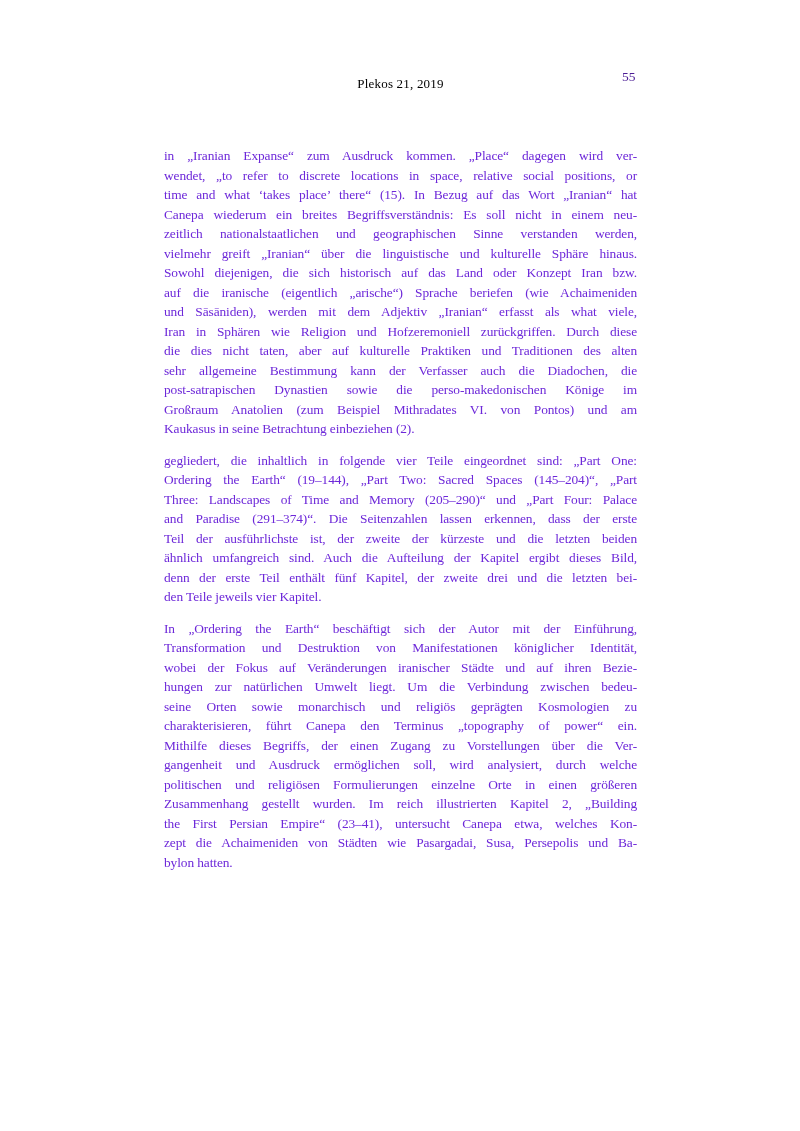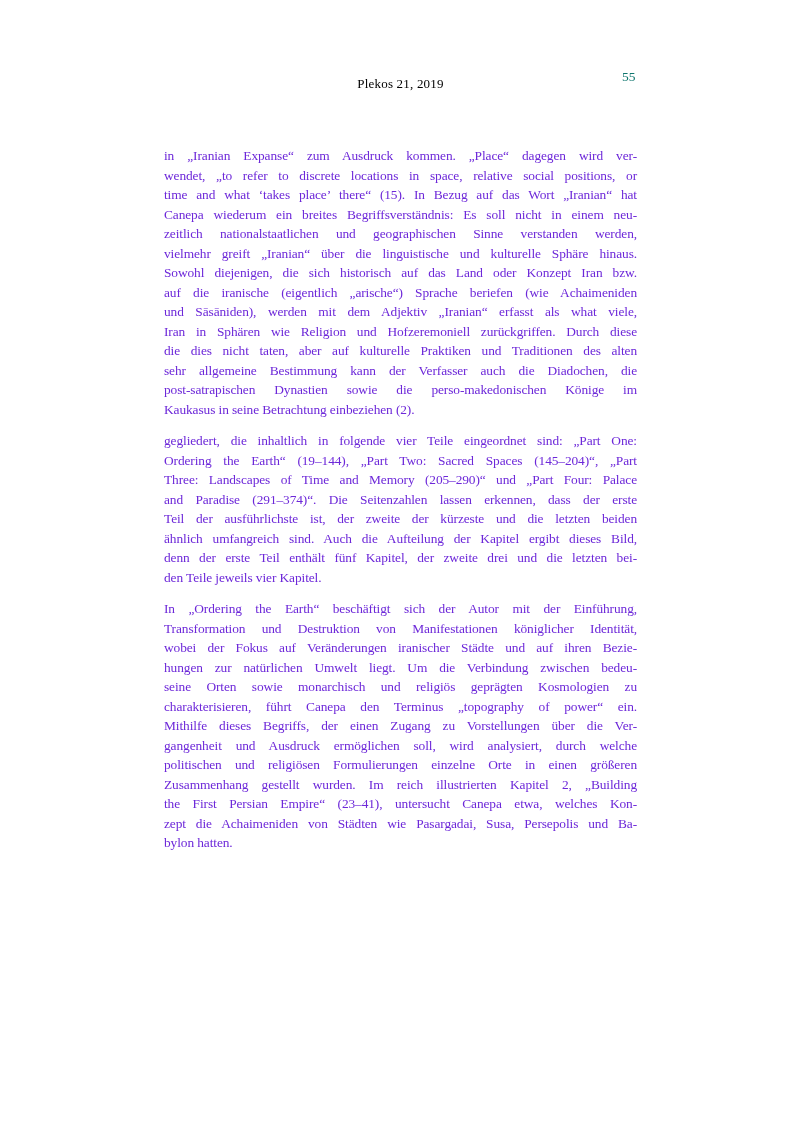--- a/index.html
+++ b/index.html
@@ -25,21 +25,21 @@
     text-align: center;
     font-size: 13px;
     letter-spacing: 0.2px;
     color: #000000;
   }
   .page-number {
     position: absolute;
     top: 69px;
     left: 622px;
     font-size: 13.5px;
-    color: #0f766e;
+    color: #4c1d95;
   }
   .body-text {
     position: absolute;
     top: 146px;
     left: 164px;
     width: 473px;
     font-size: 13.4px;
     line-height: 19.5px;
     letter-spacing: -0.1px;
     color: #6d28d9;
@@ -71,20 +71,21 @@
         <div class="line">Canepa wiederum ein breites Begriffsverständnis: Es soll nicht in einem neu-</div>
         <div class="line">zeitlich nationalstaatlichen und geographischen Sinne verstanden werden,</div>
         <div class="line">vielmehr greift „Iranian“ über die linguistische und kulturelle Sphäre hinaus.</div>
         <div class="line">Sowohl diejenigen, die sich historisch auf das Land oder Konzept Iran bzw.</div>
         <div class="line">auf die iranische (eigentlich „arische“) Sprache beriefen (wie Achaimeniden</div>
         <div class="line">und Sāsāniden), werden mit dem Adjektiv „Iranian“ erfasst als what viele,</div>
         <div class="line">Iran in Sphären wie Religion und Hofzeremoniell zurückgriffen. Durch diese</div>
         <div class="line">die dies nicht taten, aber auf kulturelle Praktiken und Traditionen des alten</div>
         <div class="line">sehr allgemeine Bestimmung kann der Verfasser auch die Diadochen, die</div>
         <div class="line">post-satrapischen Dynastien sowie die perso-makedonischen Könige im</div>
+        <div class="line">Großraum Anatolien (zum Beispiel Mithradates VI. von Pontos) und am</div>
         <div class="line last">Kaukasus in seine Betrachtung einbeziehen (2).</div>
       </div>
       <div class="paragraph">
         <div class="line">gegliedert, die inhaltlich in folgende vier Teile eingeordnet sind: „Part One:</div>
         <div class="line">Ordering the Earth“ (19–144), „Part Two: Sacred Spaces (145–204)“, „Part</div>
         <div class="line">Three: Landscapes of Time and Memory (205–290)“ und „Part Four: Palace</div>
         <div class="line">and Paradise (291–374)“. Die Seitenzahlen lassen erkennen, dass der erste</div>
         <div class="line">Teil der ausführlichste ist, der zweite der kürzeste und die letzten beiden</div>
         <div class="line">ähnlich umfangreich sind. Auch die Aufteilung der Kapitel ergibt dieses Bild,</div>
         <div class="line">denn der erste Teil enthält fünf Kapitel, der zweite drei und die letzten bei-</div>

